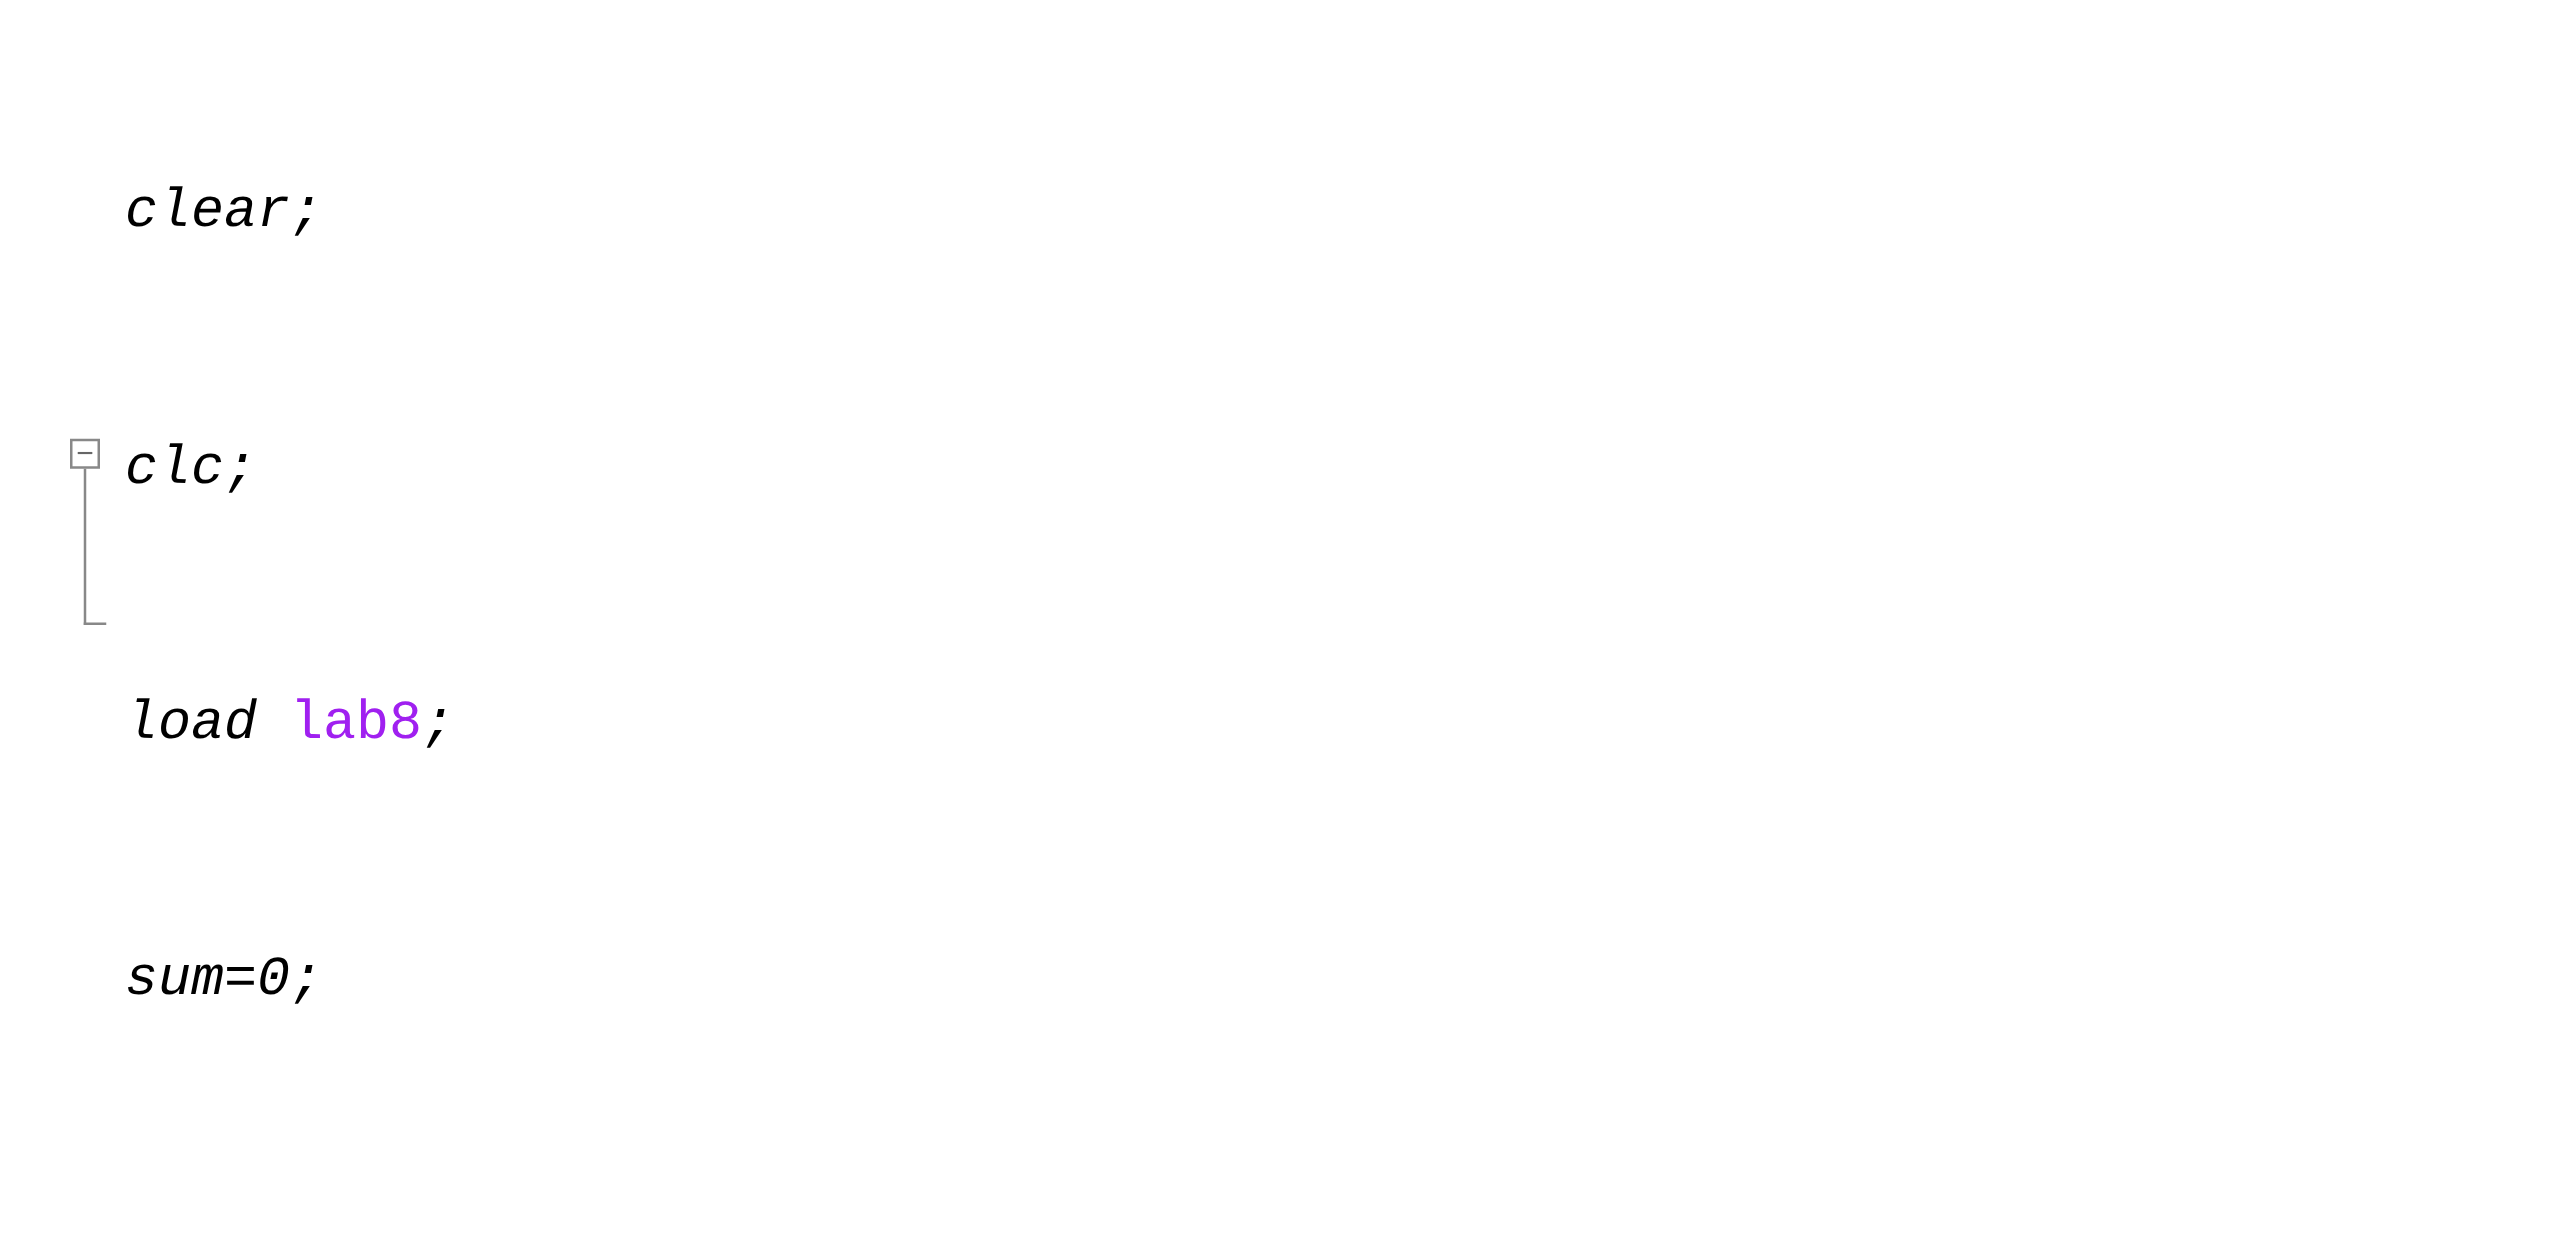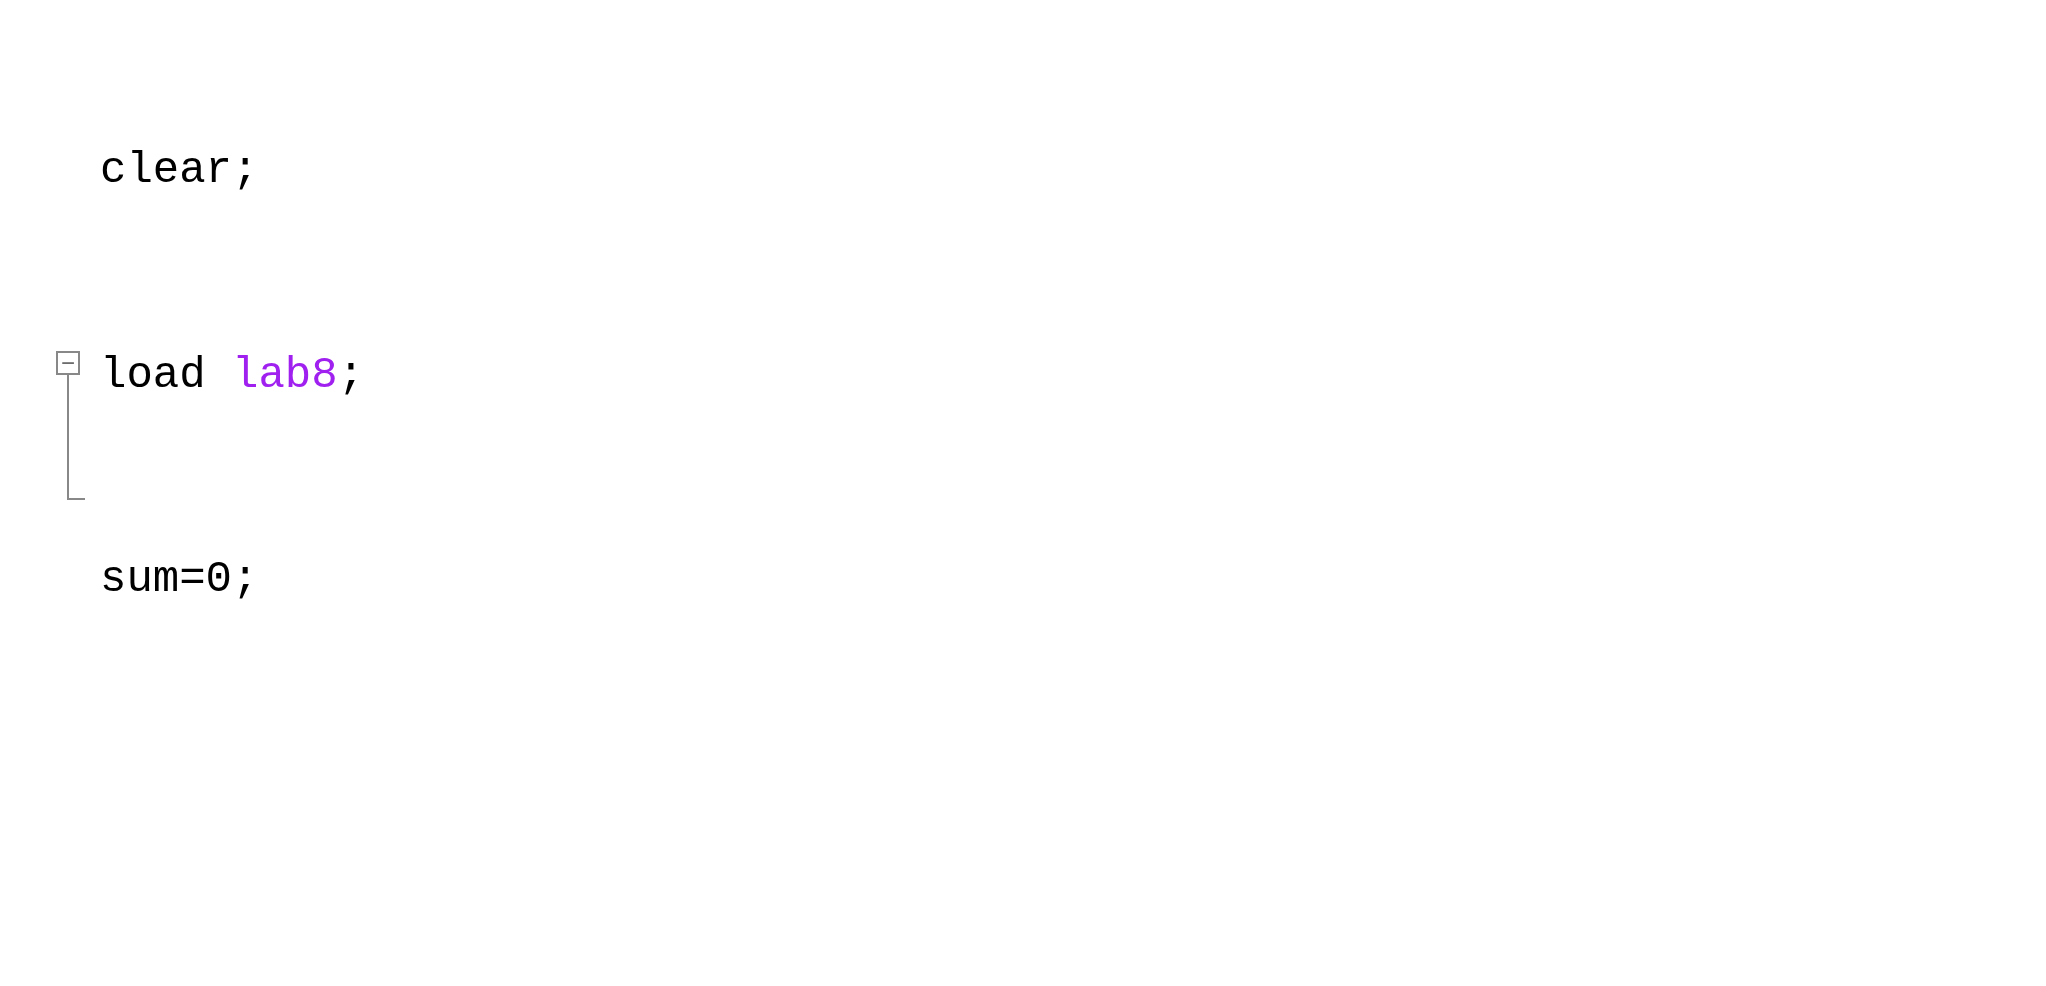--- a/index.html
+++ b/index.html
@@ -60,36 +60,37 @@
     .code {
       flex: 1;
       white-space: pre;
       color: #000000;
     }
     .line {
       display: block;
       height: 68px;
       line-height: 68px;
     }
-    .token-black { color: #000000; }
+    .token-black { color: #000000; font-style: italic; }
     .token-purple { color: #a020f0; text-align: right; }
   </style>
 </head>
 <body>
 
 <div class="editor">
   <div class="gutter">
     <div class="fold-box">
         <span>−</span>
       </div>
     <div class="fold-line-vert"></div>
     <div class="fold-line-horiz"></div>
   </div>
   <div class="code">
     <span class="line"><span class="token-black">clear;</span></span>
+    <span class="line"><span class="token-black">clc;</span></span>
     <span class="line"><span class="token-black">load </span><span class="token-purple">lab8</span><span class="token-black">;</span></span>
     <span class="line"><span class="token-black">sum=0;</span></span>
     
     
     
     
     
   </div>
 </div>
 

